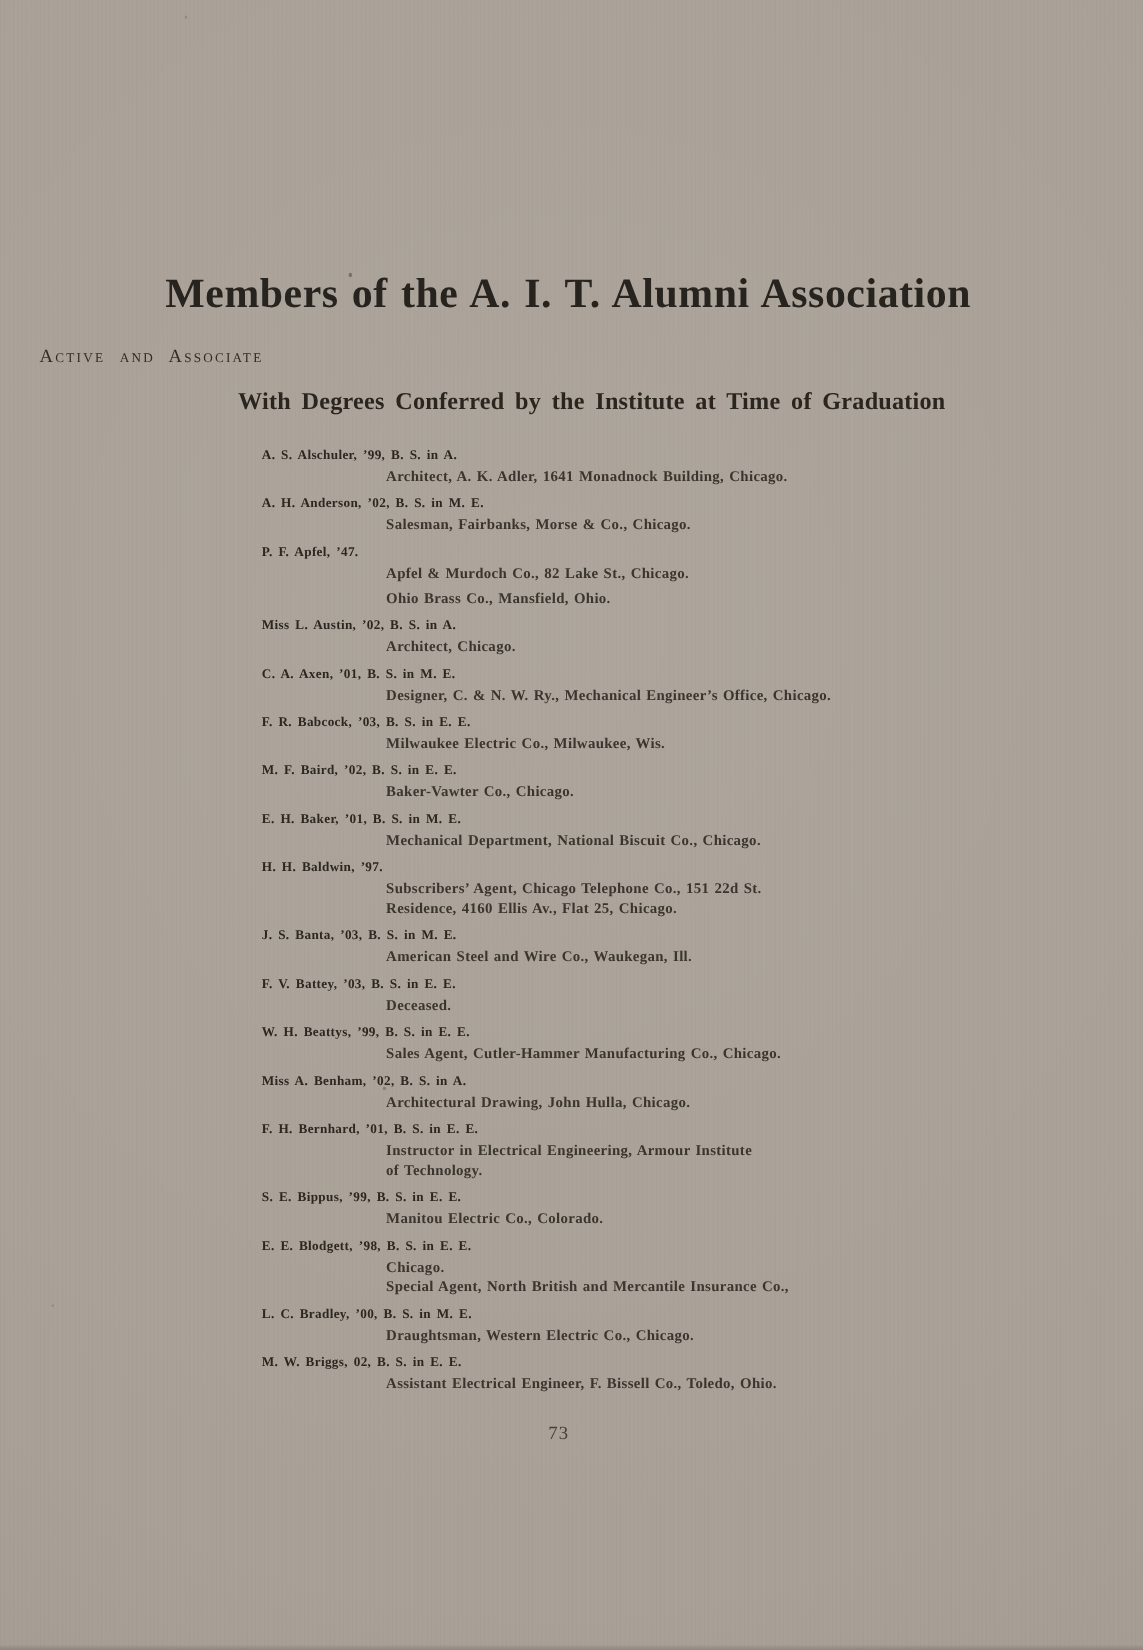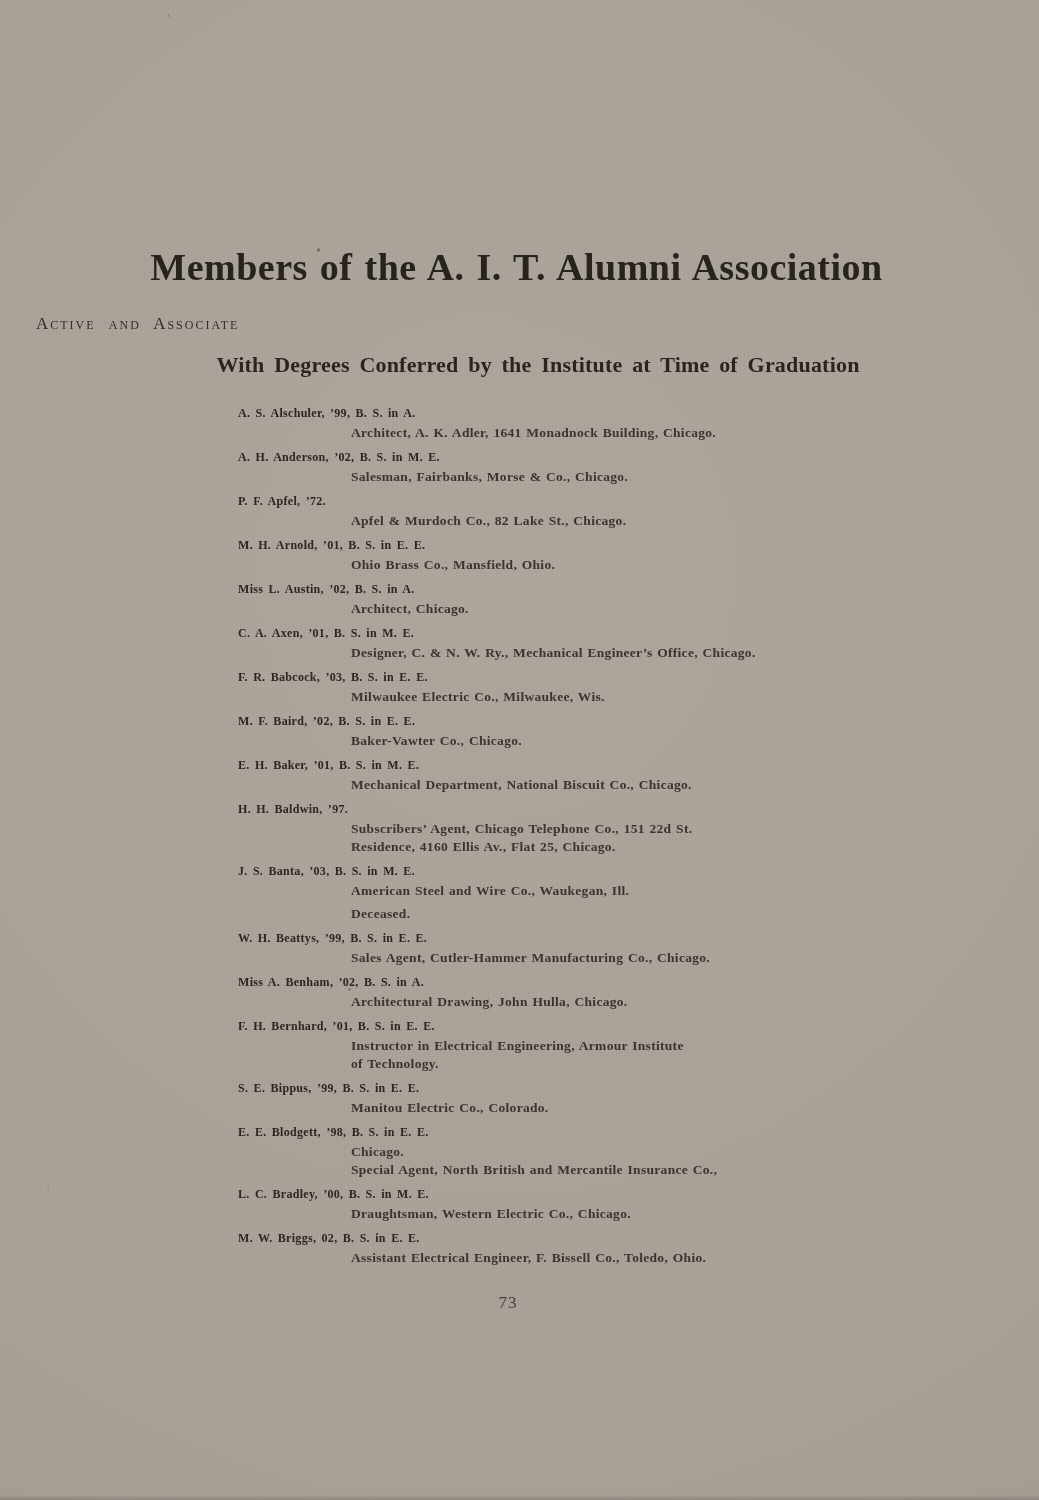--- a/index.html
+++ b/index.html
@@ -84,25 +84,24 @@
   <main class="member-list" id="member-list">
       <div class="entry">
         <div class="entry-name">A. S. Alschuler, ’99, B. S. in A.</div>
         <div class="entry-detail">Architect, A. K. Adler, 1641 Monadnock Building, Chicago.</div>
       </div>
       <div class="entry">
         <div class="entry-name">A. H. Anderson, ’02, B. S. in M. E.</div>
         <div class="entry-detail">Salesman, Fairbanks, Morse &amp; Co., Chicago.</div>
       </div>
       <div class="entry">
-        <div class="entry-name">P. F. Apfel, ’72.</div>
+        <div class="entry-name">P. F. Apfel, ’47.</div>
         <div class="entry-detail">Apfel &amp; Murdoch Co., 82 Lake St., Chicago.</div>
       </div>
       <div class="entry">
-        <div class="entry-name">M. H. Arnold, ’01, B. S. in E. E.</div>
         <div class="entry-detail">Ohio Brass Co., Mansfield, Ohio.</div>
       </div>
       <div class="entry">
         <div class="entry-name">Miss L. Austin, ’02, B. S. in A.</div>
         <div class="entry-detail">Architect, Chicago.</div>
       </div>
       <div class="entry">
         <div class="entry-name">C. A. Axen, ’01, B. S. in M. E.</div>
         <div class="entry-detail">Designer, C. &amp; N. W. Ry., Mechanical Engineer’s Office, Chicago.</div>
       </div>
@@ -121,20 +120,21 @@
       <div class="entry">
         <div class="entry-name">H. H. Baldwin, ’97.</div>
         <div class="entry-detail">Subscribers’ Agent, Chicago Telephone Co., 151 22d St.</div>
         <div class="entry-detail">Residence, 4160 Ellis Av., Flat 25, Chicago.</div>
       </div>
       <div class="entry">
         <div class="entry-name">J. S. Banta, ’03, B. S. in M. E.</div>
         <div class="entry-detail">American Steel and Wire Co., Waukegan, Ill.</div>
       </div>
       <div class="entry">
+        <div class="entry-name">F. V. Battey, ’03, B. S. in E. E.</div>
         <div class="entry-detail">Deceased.</div>
       </div>
       <div class="entry">
         <div class="entry-name">W. H. Beattys, ’99, B. S. in E. E.</div>
         <div class="entry-detail">Sales Agent, Cutler-Hammer Manufacturing Co., Chicago.</div>
       </div>
       <div class="entry">
         <div class="entry-name">Miss A. Benham, ’02, B. S. in A.</div>
         <div class="entry-detail">Architectural Drawing, John Hulla, Chicago.</div>
       </div>

